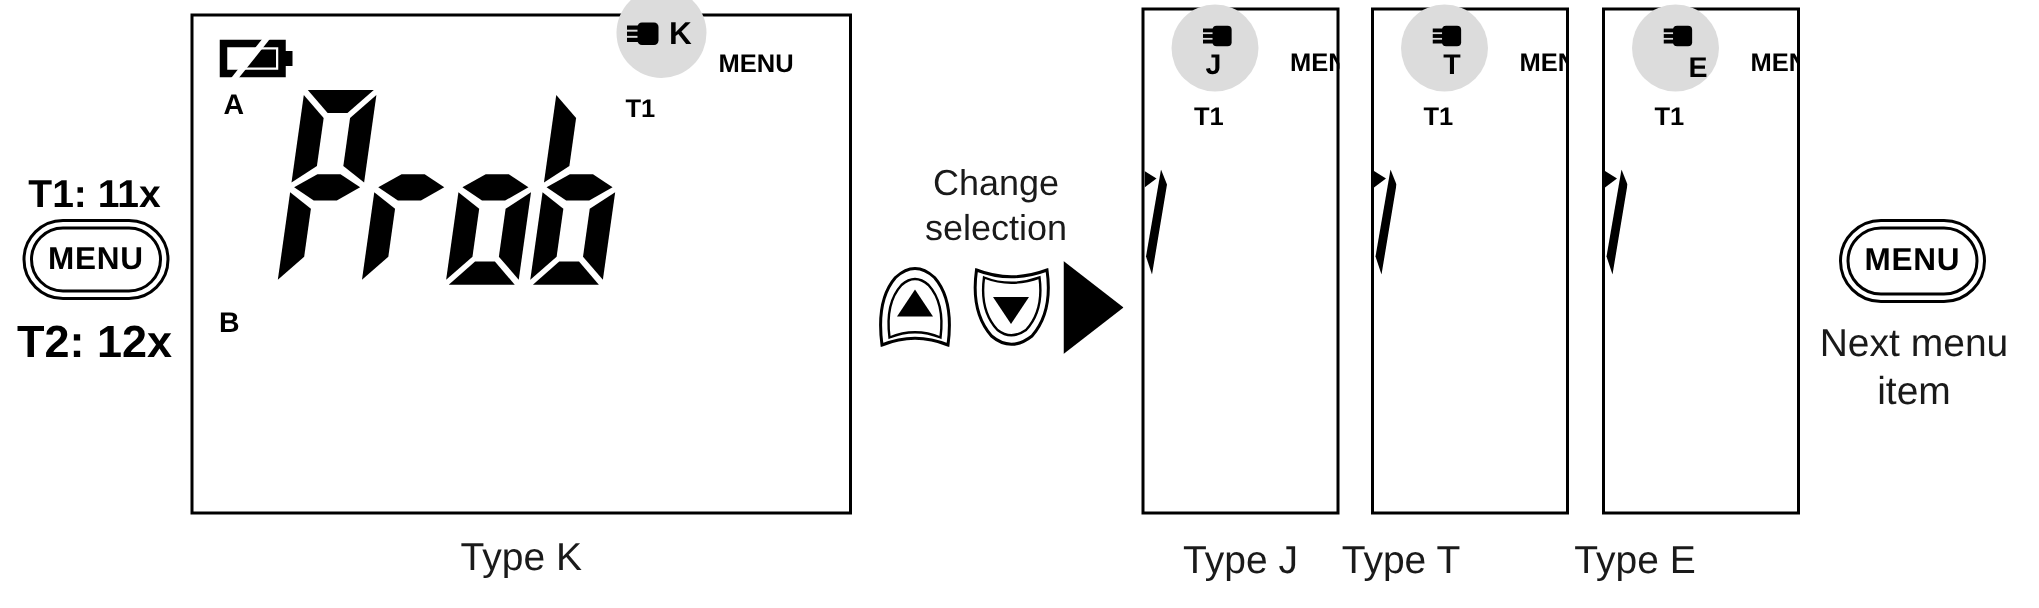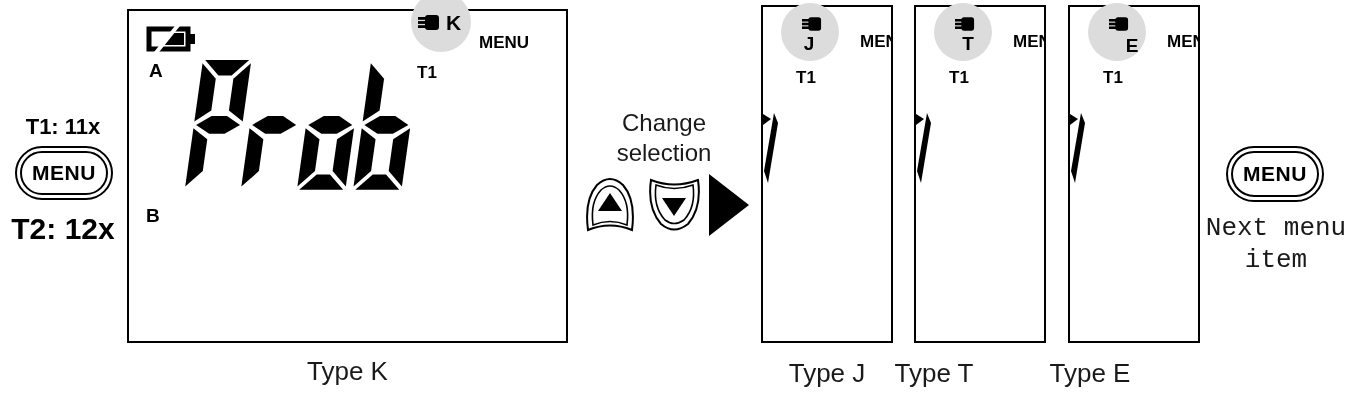--- a/index.html
+++ b/index.html
@@ -30,21 +30,21 @@
   .caption{font-size:26px;color:#1a1a1a;}
 
   .men-clip{position:absolute;overflow:hidden;white-space:nowrap;}
   .svgbtn{cursor:pointer;}
 </style>
 </head>
 <body>
 
 <div class="stage">
 
-  <div class="abs bold center" style="left:8px;top:114px;width:110px;font-size:22px;">T1: 11x</div>
+  <div class="abs bold center" style="left:8px;top:114px;width:110px;font-size:26px;">T1: 11x</div>
 
   <div class="pill" style="left:15px;top:146px;width:98px;height:54px;">
     <div class="pill-inner">MENU</div>
   </div>
 
   <div class="abs bold center" style="left:8px;top:212px;width:110px;font-size:30px;">T2: 12x</div>
 
   <div class="lcd lcd-main">
     <div class="hl-circle" style="left:282px;top:-19px;width:60px;height:60px;"></div>
 
@@ -198,15 +198,15 @@
         <polygon points="0,1 8,6 0,12" fill="#000"></polygon>
         <polygon points="11,0 15,10 5,70 1,58" fill="#000"></polygon>
       </svg>
     </div>
   </div>
   <div class="abs caption center" style="left:1024px;top:358px;width:132px;">Type E</div>
 
   <div class="pill" style="left:1226px;top:146px;width:98px;height:56px;">
     <div class="pill-inner">MENU</div>
   </div>
-  <div class="abs center" style="left:1204px;top:212px;width:144px;font-size:26px;line-height:32px;color:#1a1a1a;font-family:Liberation Mono, monospace;">Next menu item</div>
+  <div class="abs center" style="left:1204px;top:212px;width:144px;font-size:26px;line-height:32px;color:#1a1a1a;">Next menu item</div>
 
 </div>
 
 </body></html>

